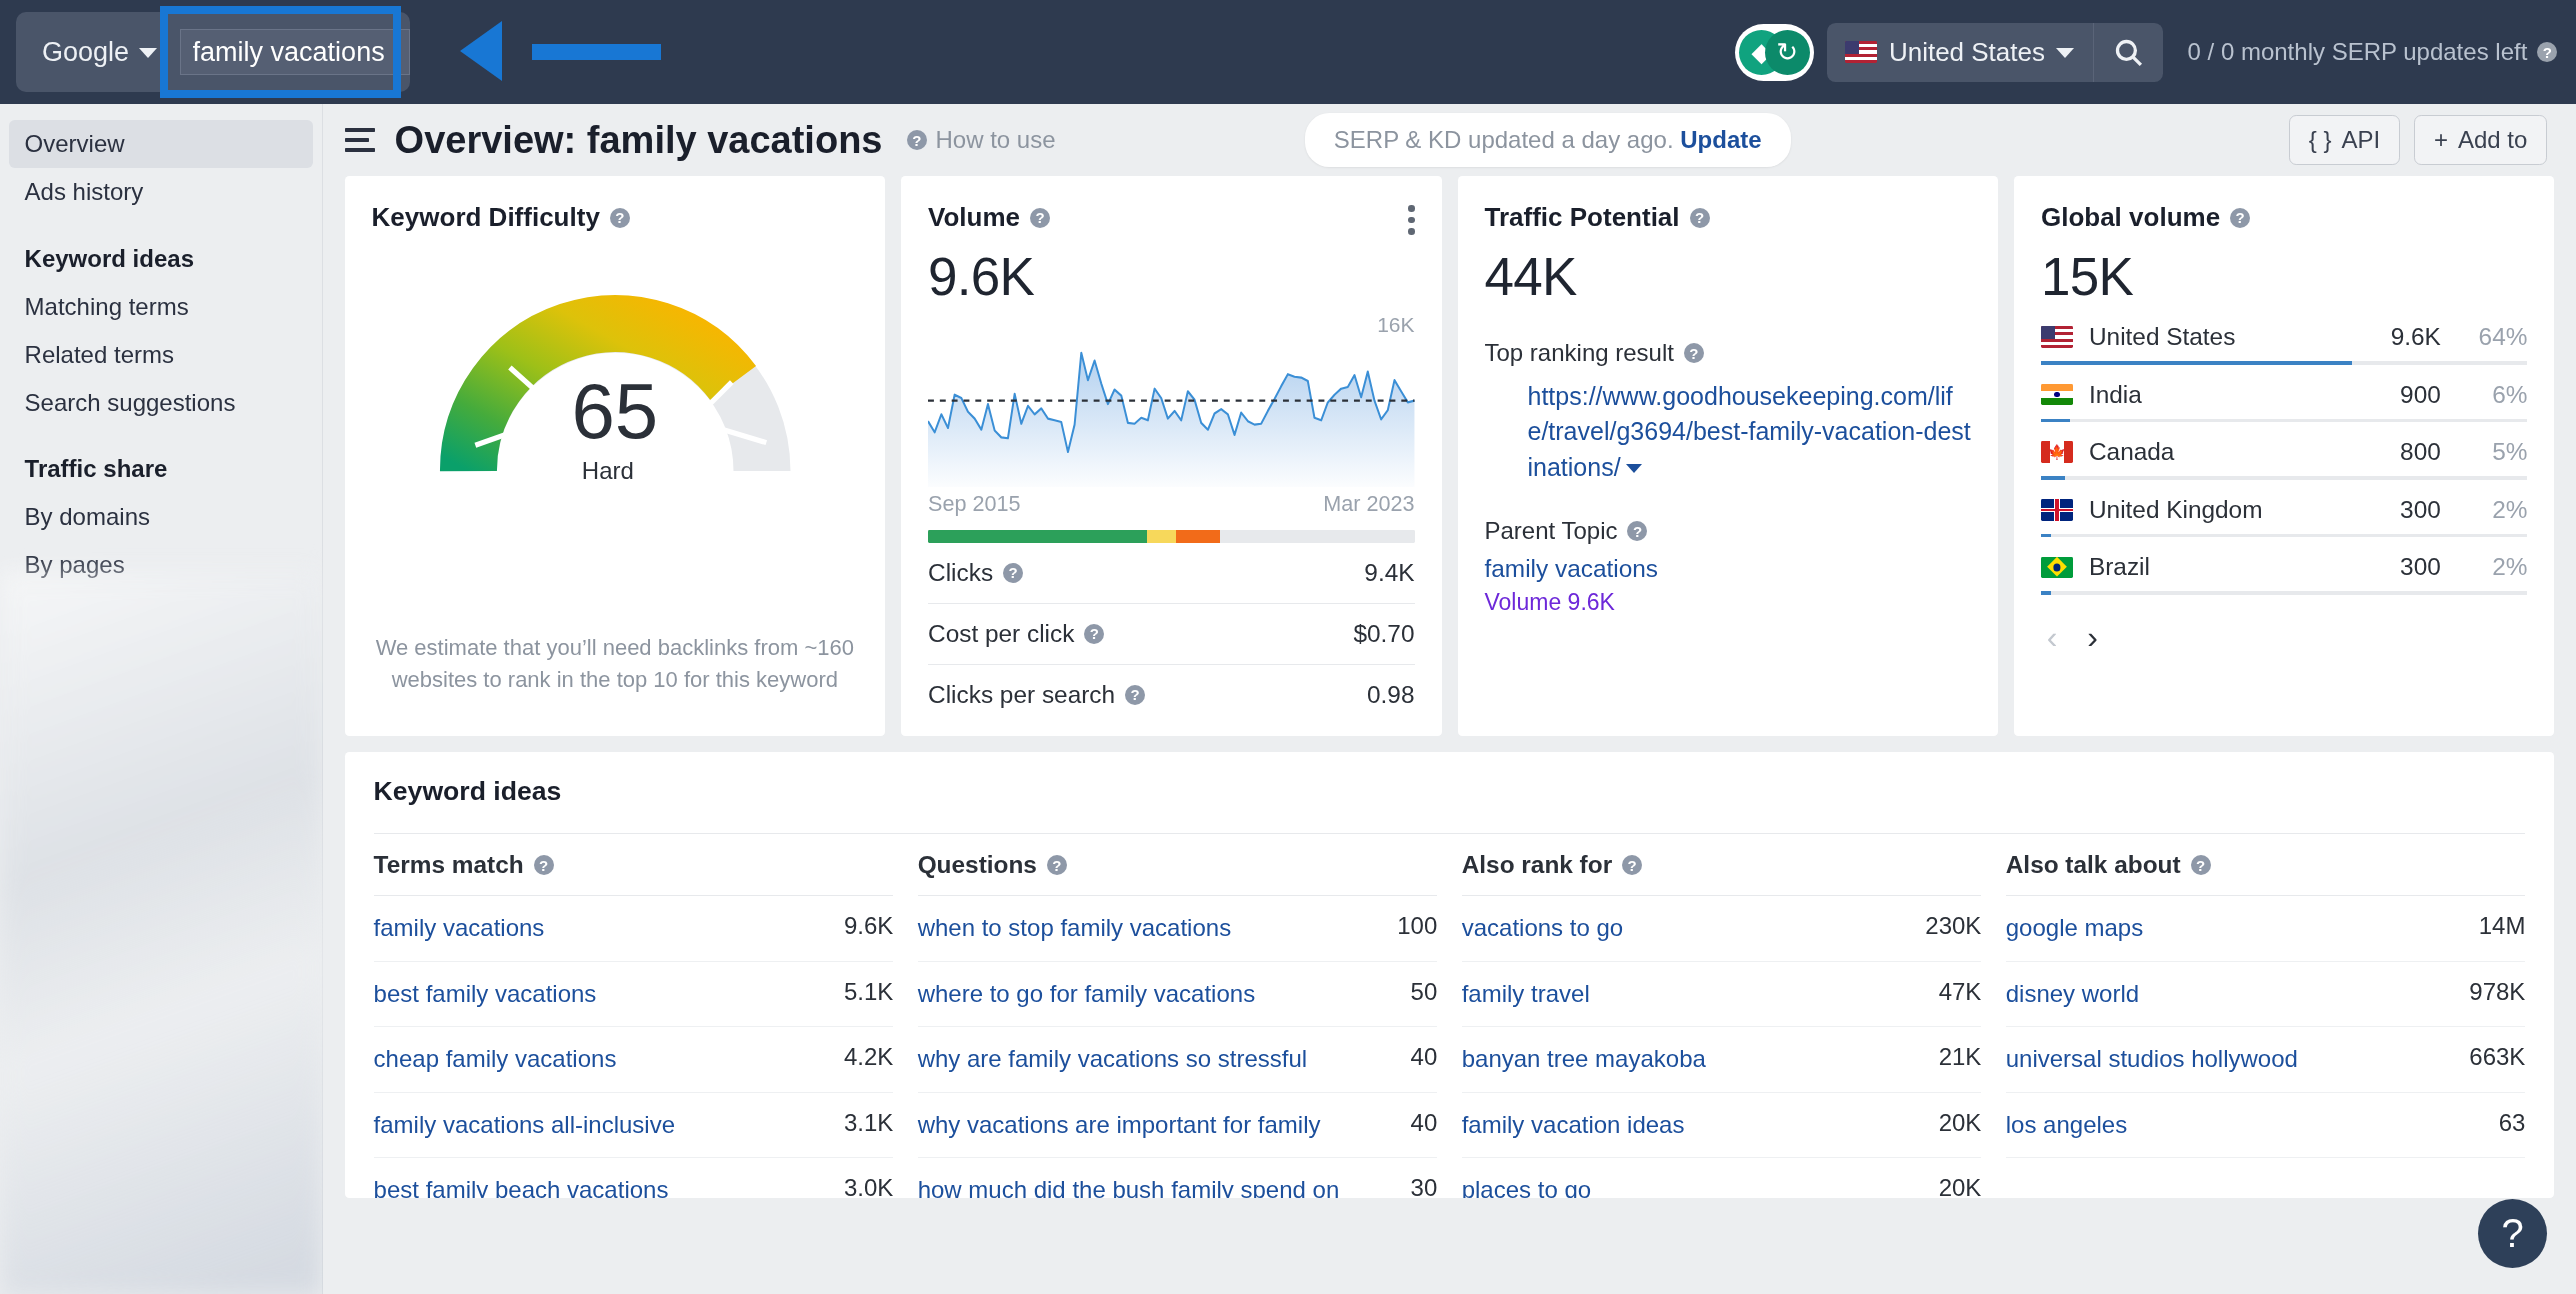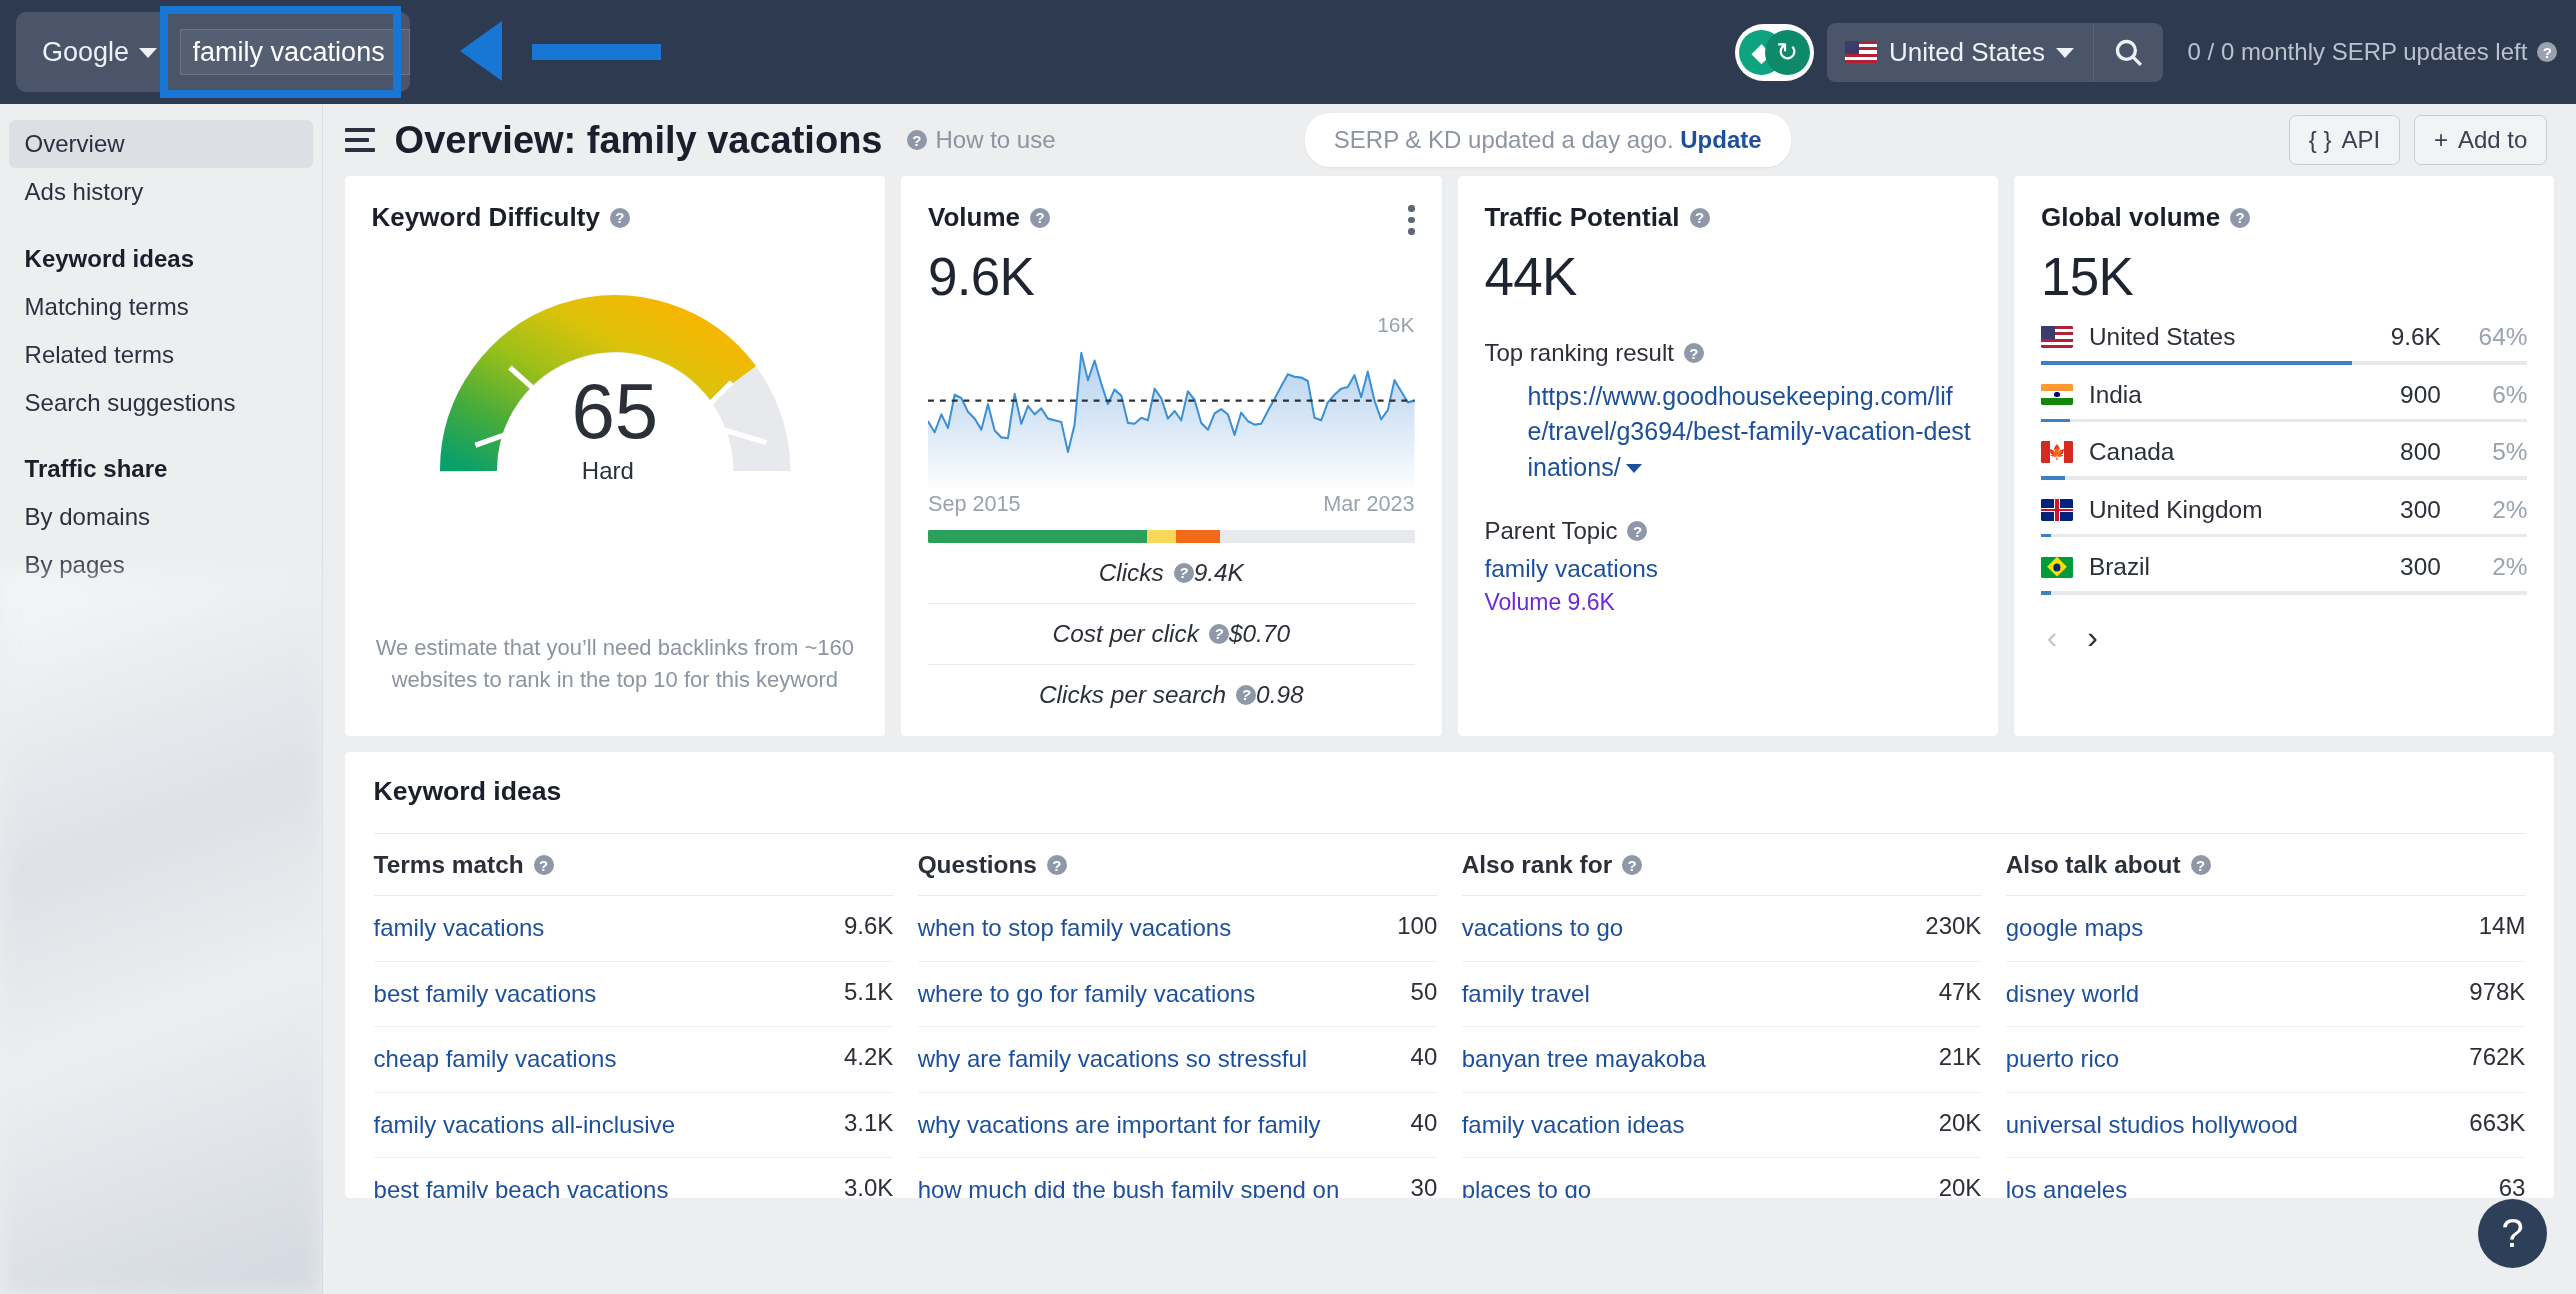--- a/index.html
+++ b/index.html
@@ -220,23 +220,23 @@
     position: absolute; left: 27px; right: 27px; bottom: 40px;
     text-align: center; font-size: 22px; color: #8c949f; line-height: 1.45;
   }
 
   
   .vol-max { text-align: right; font-size: 21px; color: #9aa2ad; margin-top: 5.7px;}
   .chart-box { position: relative; width: 100%; height: 147px; margin-top: 2.9px;}
   .chart-dates { display:flex; justify-content: space-between; font-size: 21.6px; color: #9aa2ad; margin-top: 4.3px;}
   .serp-bar { display: flex; height: 13px; margin-top: 13px; border-radius: 1.4px; overflow: hidden; background: #e7e9ec;}
   .metric-row {
-    display:flex; align-items: center; justify-content: center;
+    display:flex; align-items: center; justify-content: space-between;
     font-size: 24.4px; color: #2b3038;
-    padding: 16px 0; border-bottom: 0.7px solid #e7e9ec; font-style: italic;
+    padding: 16px 0; border-bottom: 0.7px solid #e7e9ec;
   }
   .metric-row:last-child { border-bottom: none; }
   .metric-row .lbl { display:flex; align-items:center; gap: 10px; }
 
   
   .tp-sub { font-size: 24px; color: #2b3038; display:flex; align-items:center; gap:10px; margin-top: 32px;}
   .tp-url { font-size: 25px; color: #1c4f9c; line-height: 1.42; margin-top: 11.5px; word-break: break-all; margin-left: 43px;}
   .tp-url .tri { display:inline-block; width:0;height:0;
     border-left: 8px solid transparent; border-right: 8px solid transparent;
     border-top: 9.3px solid #1c4f9c; margin-left: 5.7px; vertical-align: middle;}
@@ -686,24 +686,20 @@
           </div>
           <div class="ki-item">
             <span class="ki-kw">google maps</span>
             <span class="ki-vol">14M</span>
           </div>
           <div class="ki-item">
             <span class="ki-kw">disney world</span>
             <span class="ki-vol">978K</span>
           </div>
           <div class="ki-item">
-            <span class="ki-kw">puerto rico</span>
-            <span class="ki-vol">762K</span>
-          </div>
-          <div class="ki-item">
             <span class="ki-kw">universal studios hollywood</span>
             <span class="ki-vol">663K</span>
           </div>
           <div class="ki-item">
             <span class="ki-kw">los angeles</span>
             <span class="ki-vol">63</span>
           </div>
         </div>
       </div>
   </div>

